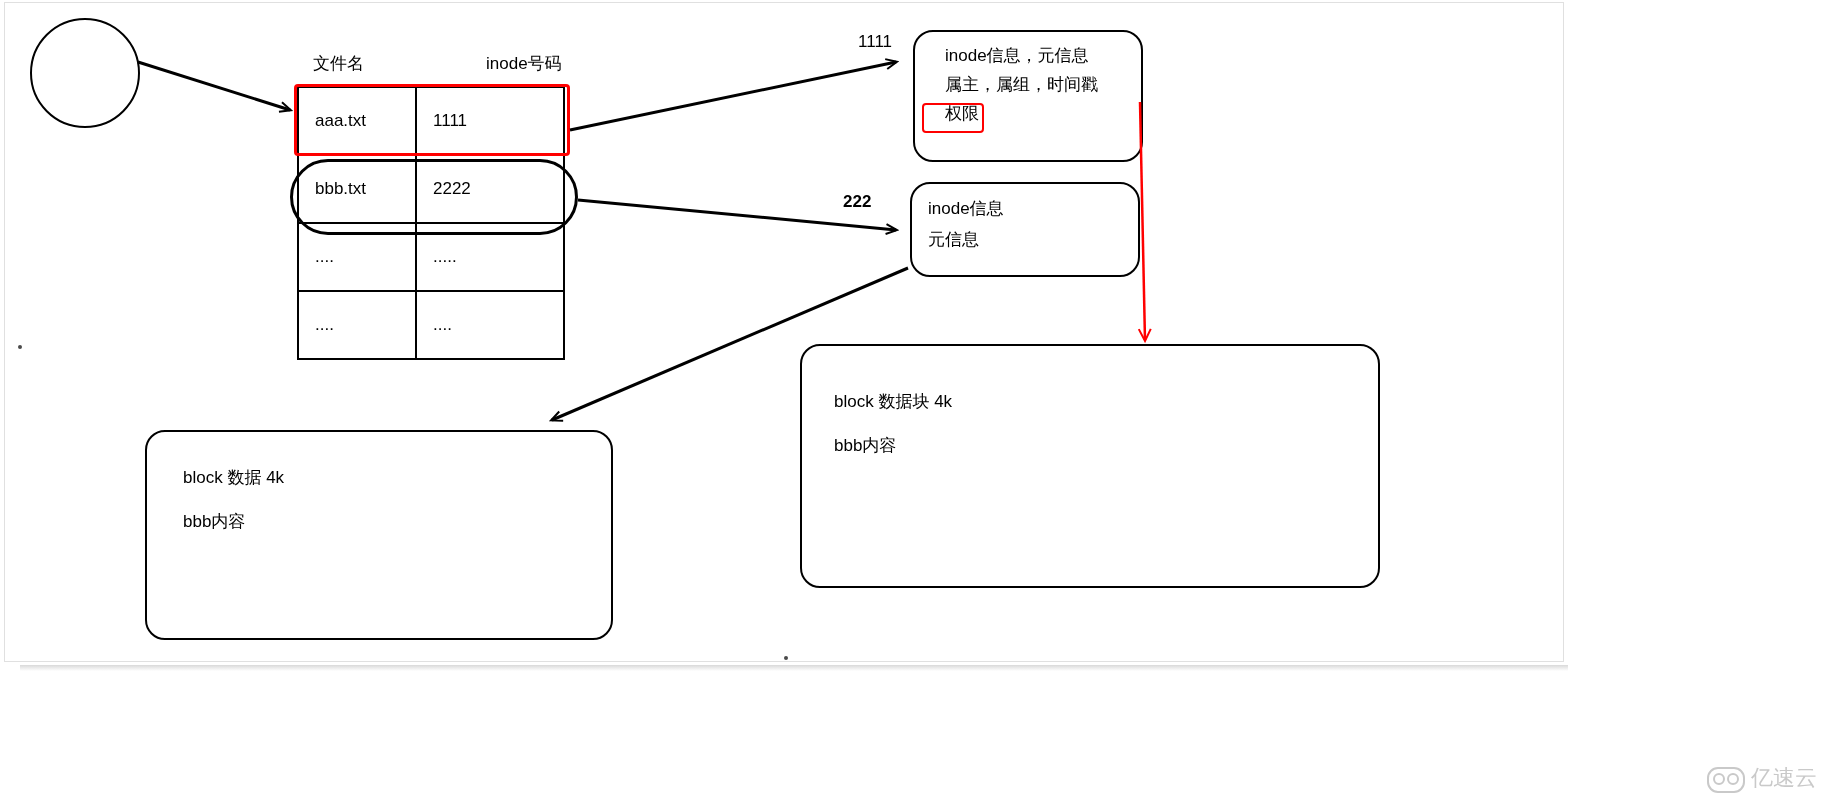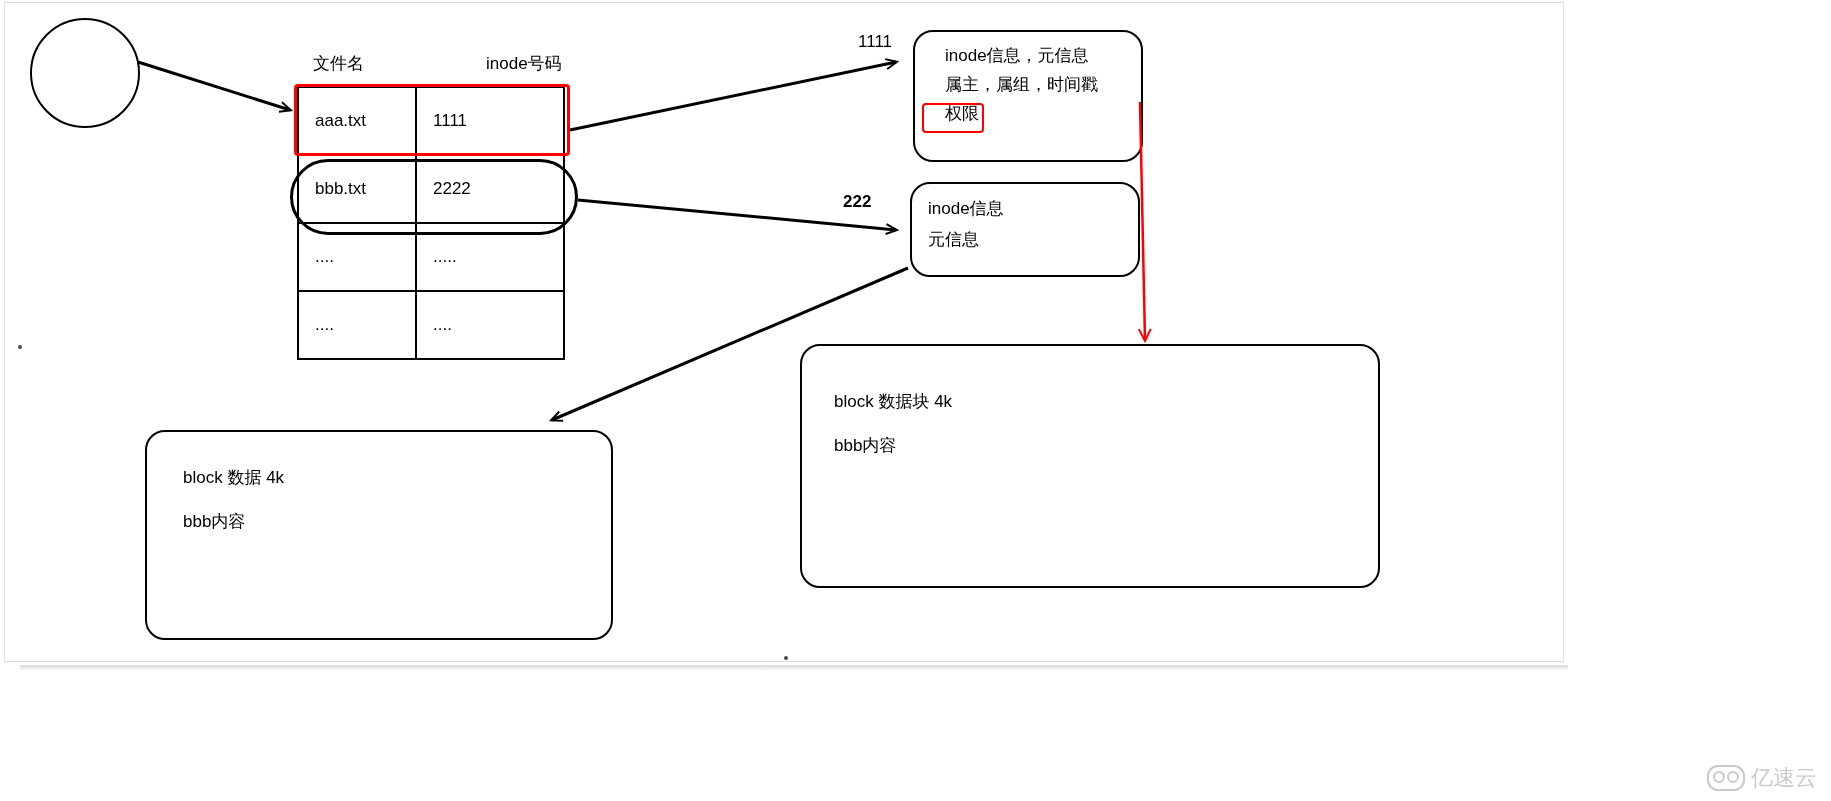--- a/index.html
+++ b/index.html
@@ -100,21 +100,21 @@
     pointer-events: none;
   }
 
   .watermark {
     position: absolute;
     right: 14px;
     bottom: 8px;
     color: #c9c9c9;
     font-size: 22px;
     display: flex;
-    align-items: center;
+    align-items: flex-end;
     gap: 6px;
   }
   .watermark .wm-icon {
     width: 34px; height: 22px;
     border: 2px solid #c9c9c9;
     border-radius: 11px;
     position: relative;
   }
   .watermark .wm-icon::before,
   .watermark .wm-icon::after {

